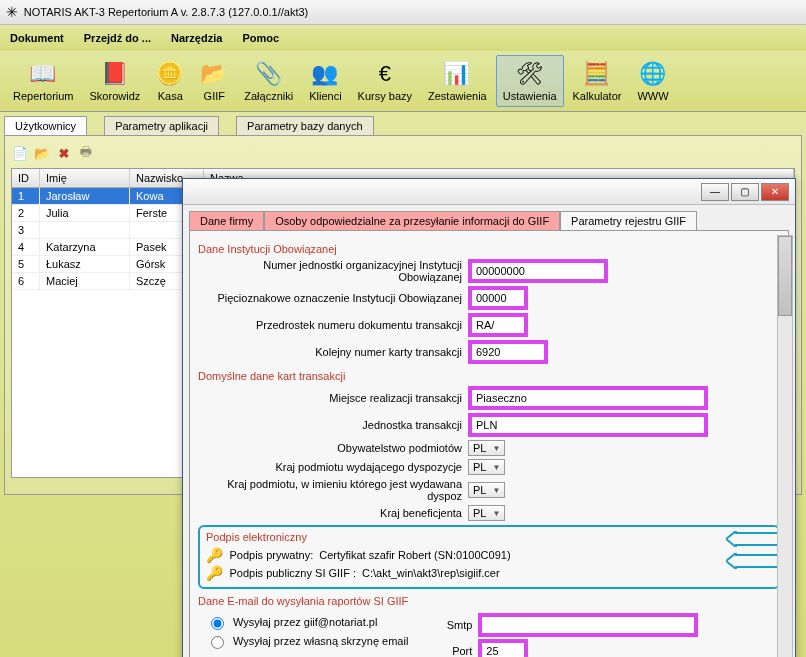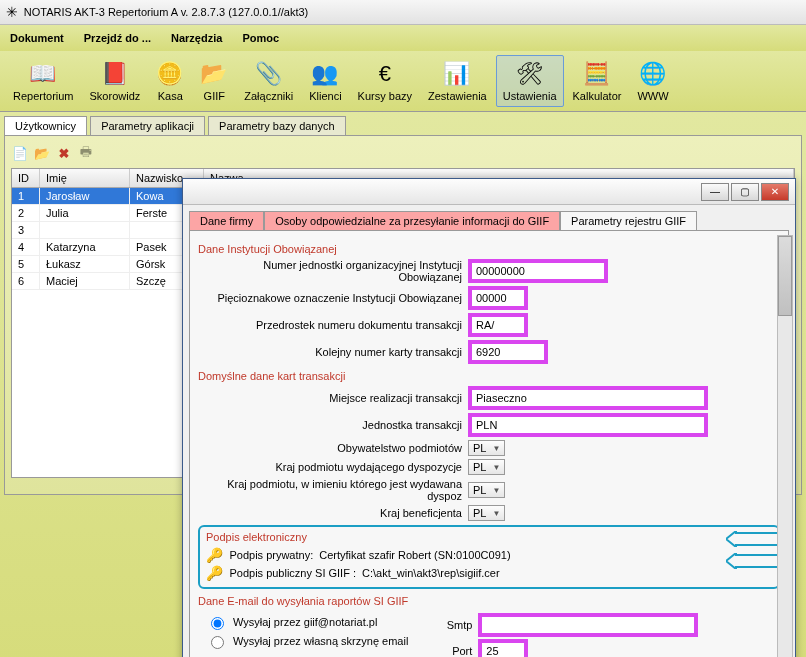--- a/index.html
+++ b/index.html
@@ -62,21 +62,21 @@
     font-size: 22px;
   }
   .workspace {
     background: linear-gradient(#e2e8a0, #d6dc7b);
     padding: 4px;
     position: relative;
     height: calc(100% - 104px);
   }
   .tabstrip {
     display: flex;
-    gap: 3px;
+    gap: 17px;
   }
   .tab {
     background: #fdfef0;
     border: 1px solid #999;
     border-bottom: none;
     padding: 3px 10px;
     font-size: 11px;
     cursor: pointer;
   }
   .tab.active {

